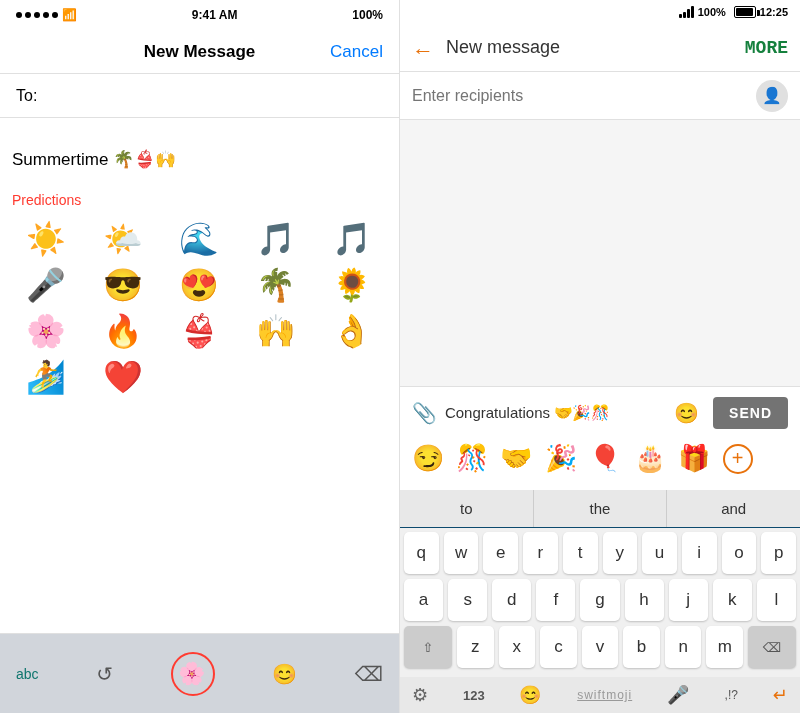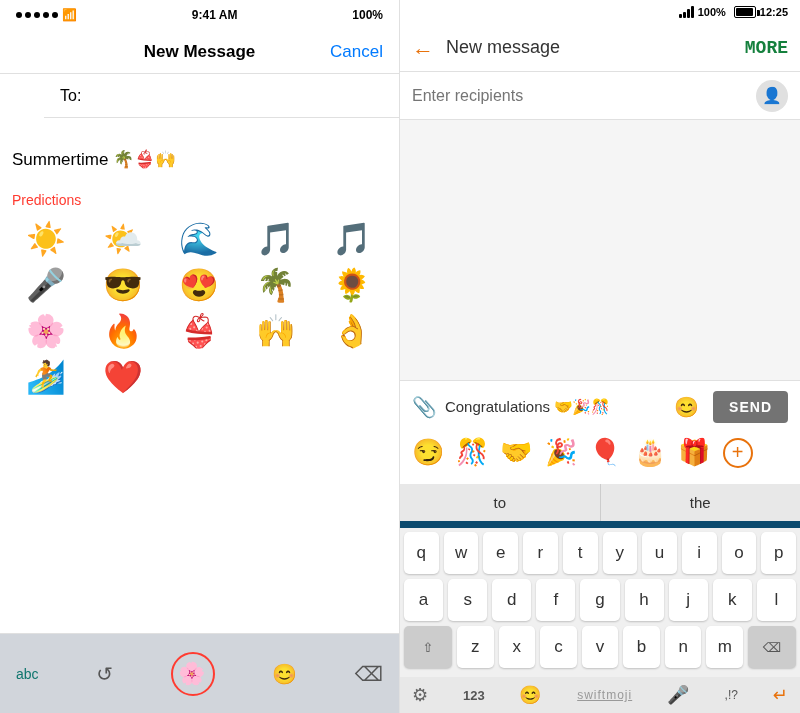--- a/index.html
+++ b/index.html
@@ -60,21 +60,20 @@
       color: #007AFF;
       cursor: pointer;
     }
 
     .ios-to-field {
       height: 44px;
       border-bottom: 1px solid #e0e0e0;
       display: flex;
       align-items: center;
       padding: 0 16px;
-      margin-left: 44px;
     }
 
     .ios-to-label {
       font-size: 16px;
       color: #000;
     }
 
     .ios-message-area {
       flex: 1;
       background: #fff;
@@ -299,21 +298,21 @@
       flex-shrink: 0;
     }
 
     .android-keyboard {
       background: #f0f0f0;
     }
 
     .android-predictions-row {
       display: flex;
       background: #e8e8e8;
-      border-bottom: 7px solid #0c4a6e;
+      border-bottom: 1px solid #0c4a6e;
     }
 
     .android-pred-item {
       flex: 1;
       text-align: center;
       padding: 10px 4px;
       font-size: 15px;
       color: #333;
       cursor: pointer;
       border-right: 1px solid #ccc;
@@ -520,20 +519,21 @@
       <span class="android-emoji-item">🎁</span>
       <div class="android-add-emoji">+</div>
     </div>
   </div>
 
   <div class="android-keyboard">
 
     <div class="android-predictions-row">
       <div class="android-pred-item">to</div>
       <div class="android-pred-item">the</div>
+      <div class="android-pred-item">and</div>
     </div>
 
     <div class="android-keys">
 
       <div class="android-key-row">
         <div class="android-key">q</div>
         <div class="android-key">w</div>
         <div class="android-key">e</div>
         <div class="android-key">r</div>
         <div class="android-key">t</div>

